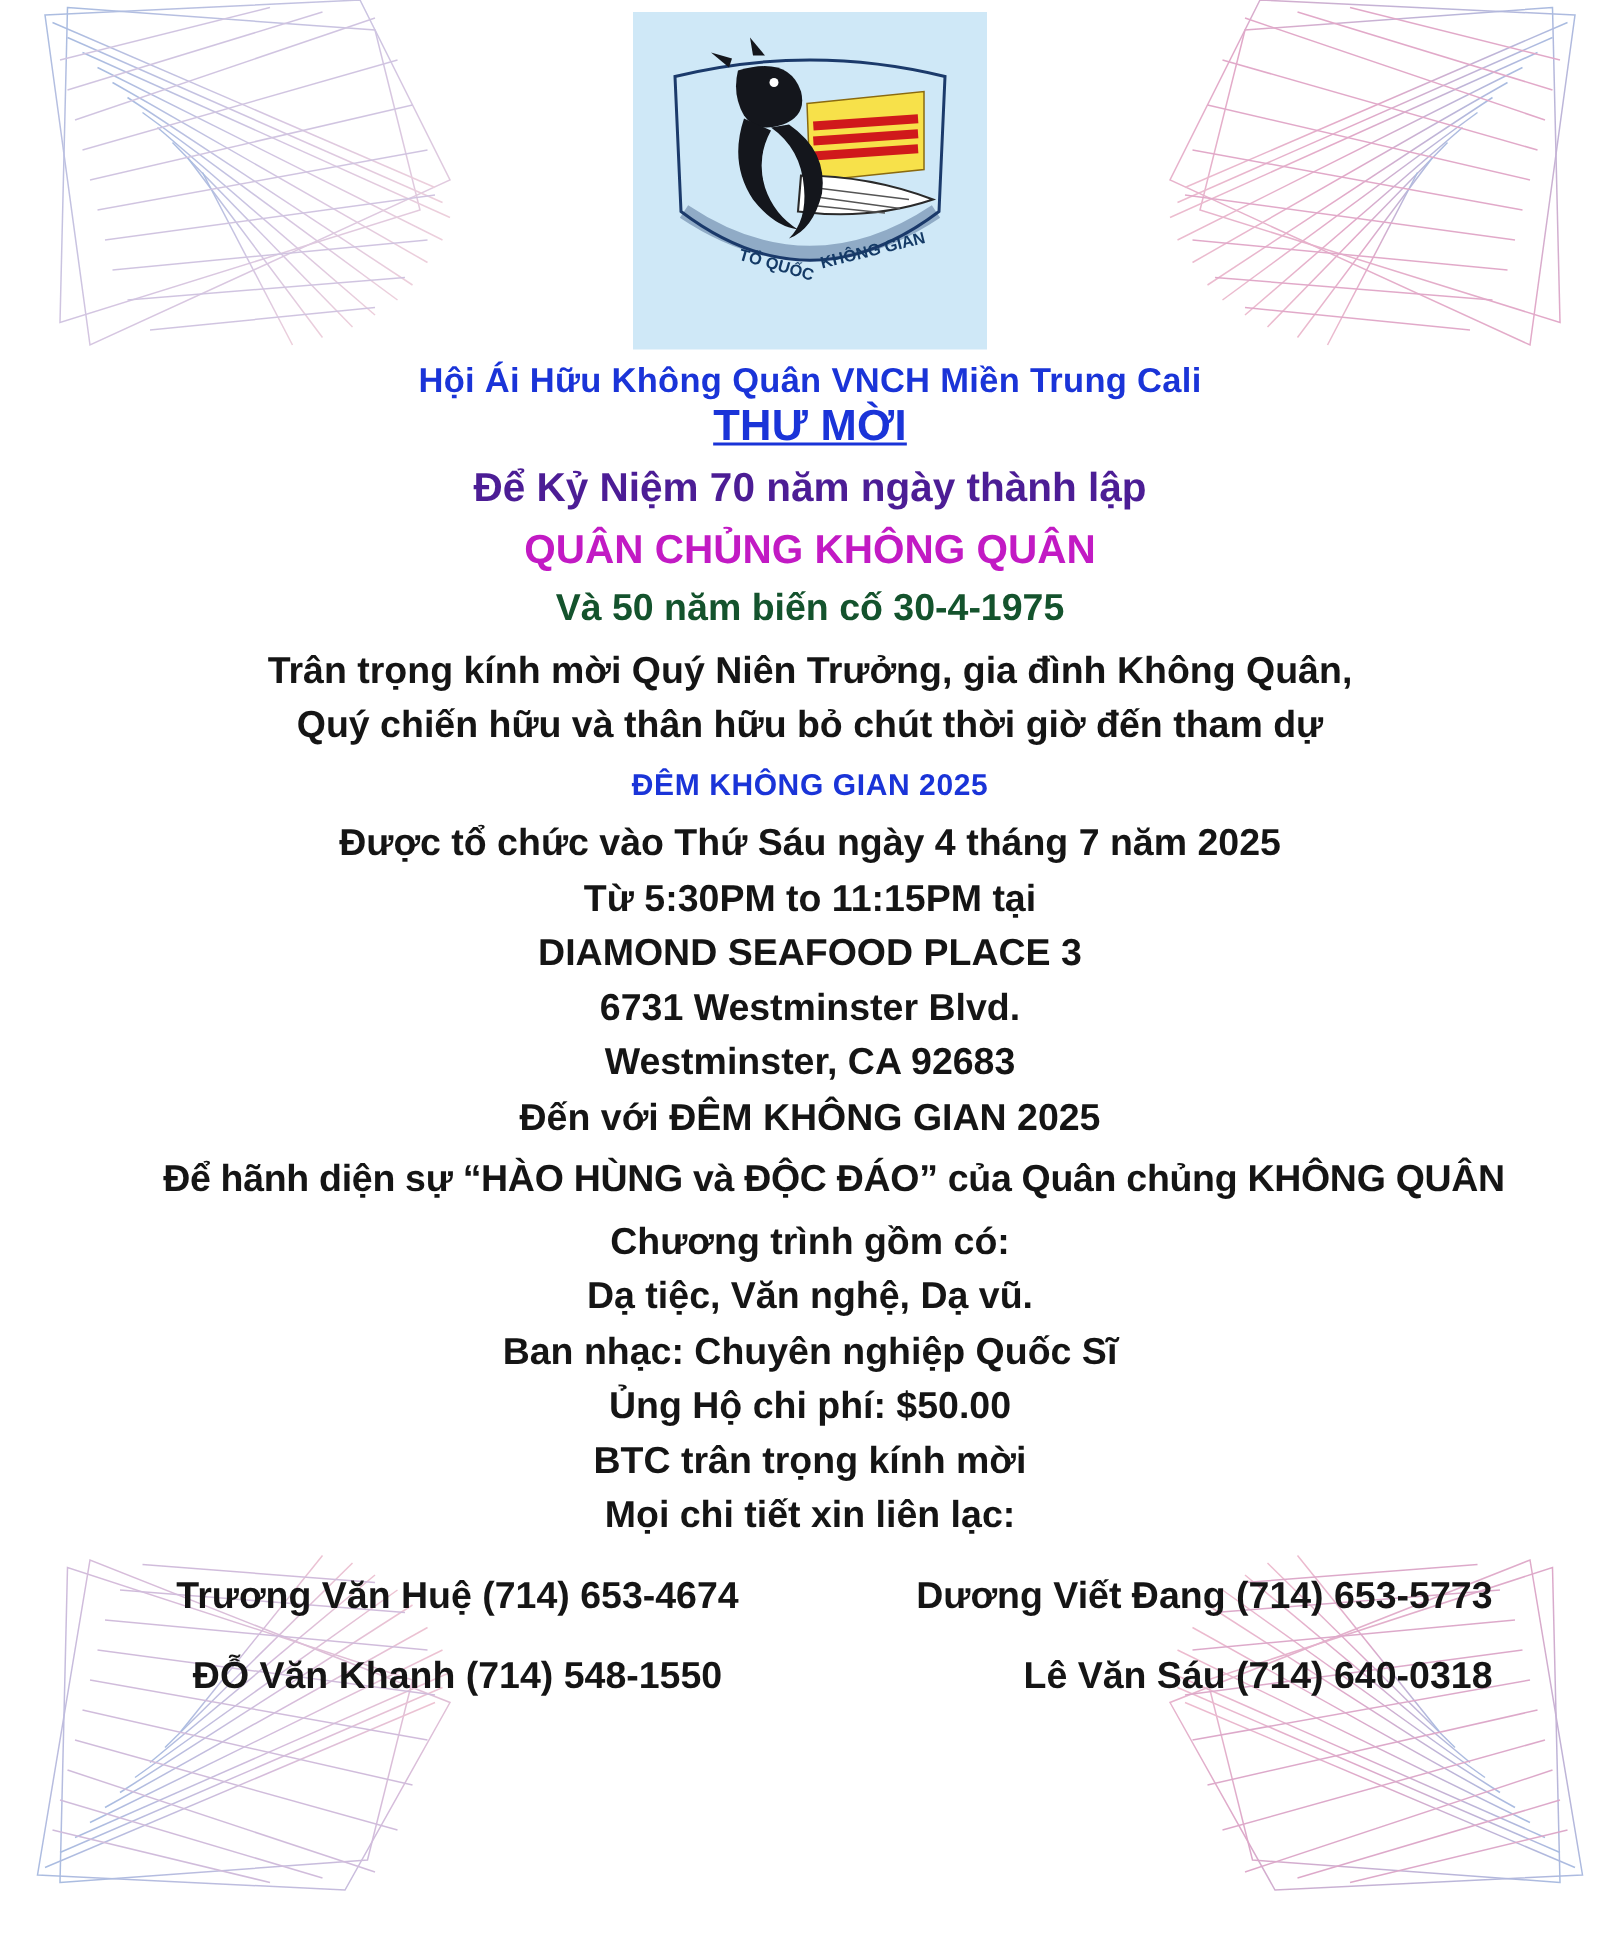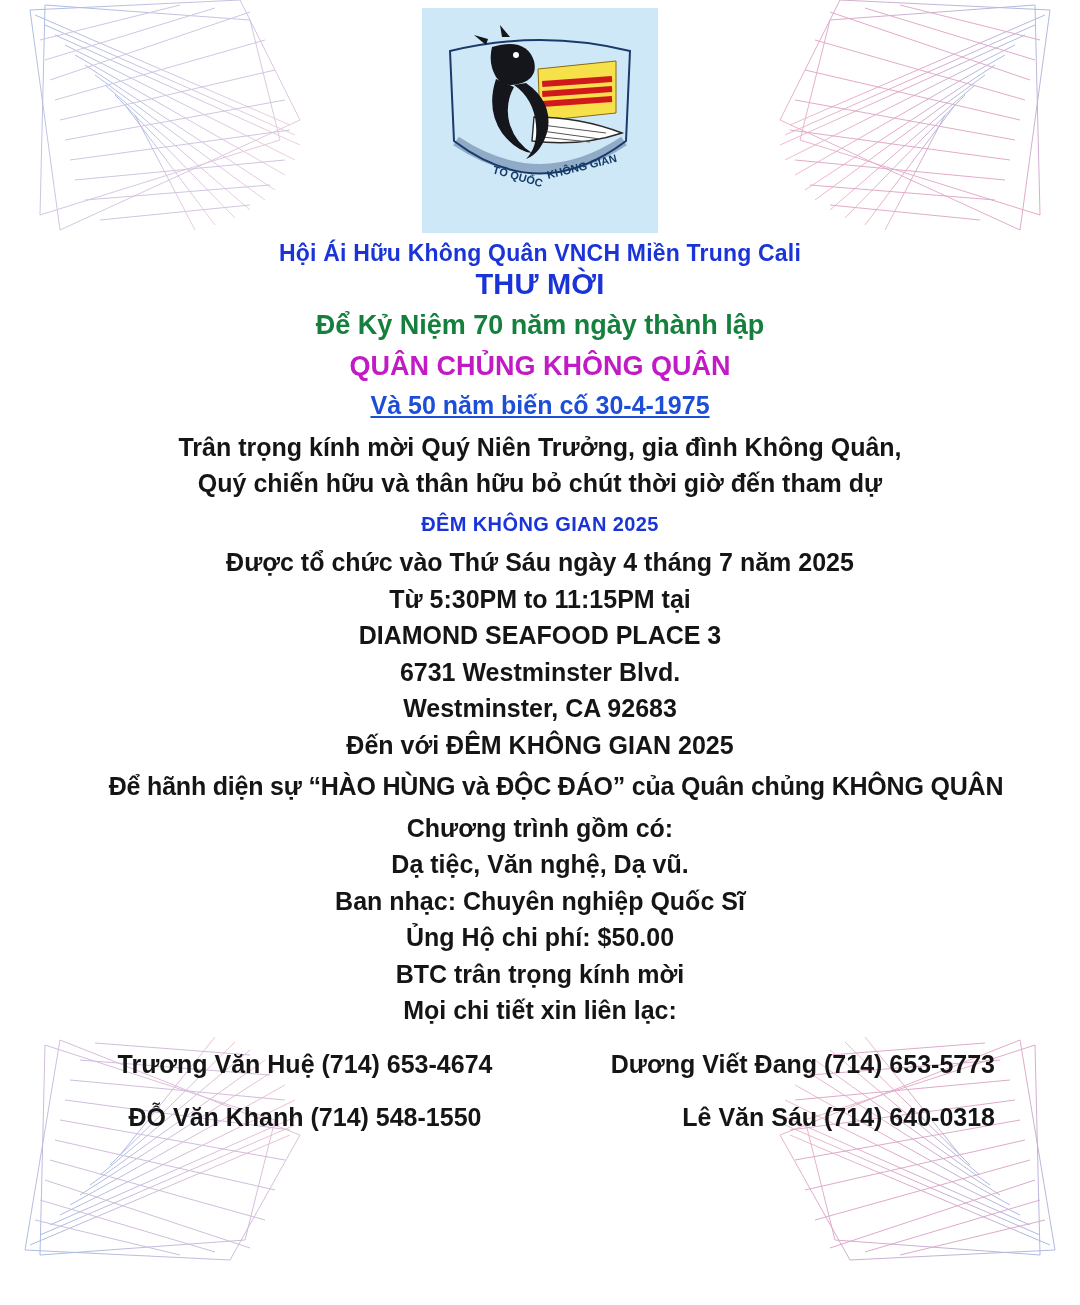--- a/index.html
+++ b/index.html
@@ -57,39 +57,38 @@
   .line {
     line-height: 1.18;
     white-space: nowrap;
   }
   .blue-head {
     color: #1a34d8;
     font-weight: bold;
     font-size: 23px;
     letter-spacing: 0.2px;
   }
-  .blue-head.l2 { font-size: 29px; }
+  .blue-head.l2 { font-size: 29px; text-decoration: underline; }
   .l-sub {
     font-size: 27px;
     font-weight: bold;
-    color: #15803d;
+    color: #4c1d95;
     margin-top: 9px;
   }
   .magenta {
     color: #c21ac4;
     font-weight: bold;
     font-size: 27px;
     margin-top: 9px;
   }
   .red {
-    color: #1d4ed8;
+    color: #14532d;
     font-weight: bold;
     font-size: 25px;
     margin-top: 8px;
-    text-decoration: underline;
   }
   .body-line {
     font-size: 25px;
     font-weight: bold;
     color: #151515;
     margin-top: 12px;
   }
   .body-line.tight { margin-top: 7px; }
   .big-blue {
     color: #1a34d8;

